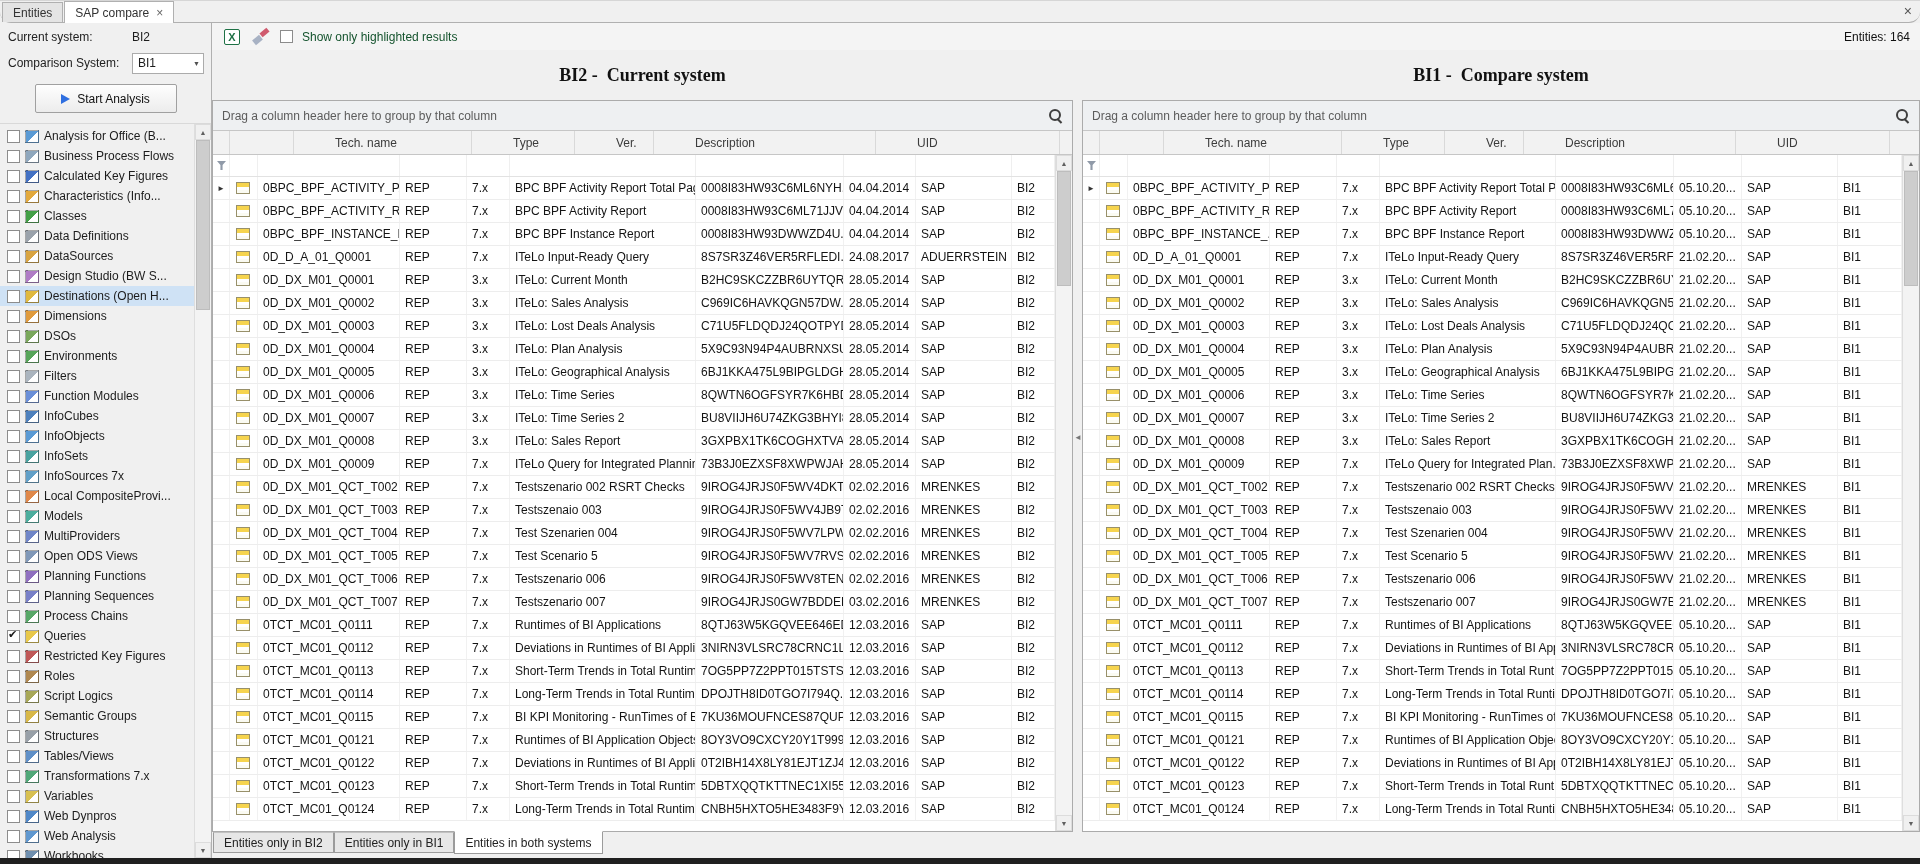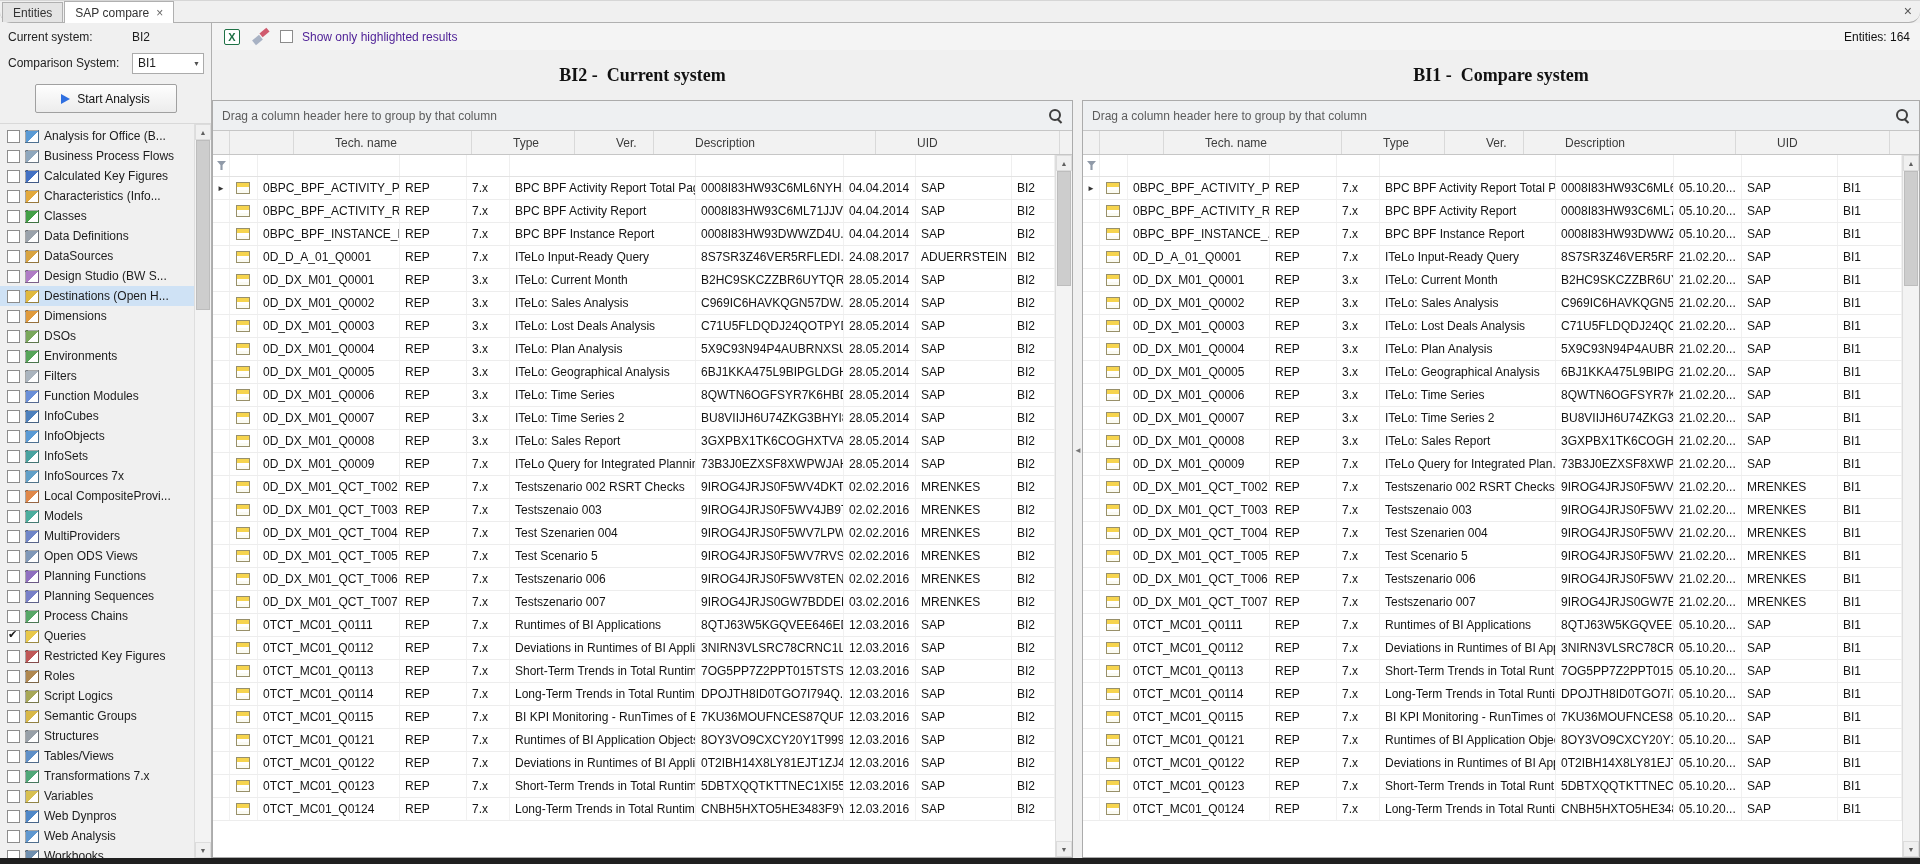--- a/index.html
+++ b/index.html
@@ -43,21 +43,21 @@
   .thumb-grid{top:0;height:115px;}
 
   
   .main{flex:1;min-width:0;display:flex;flex-direction:column;background:#f0f0f0;}
   .toolbar{height:27px;flex:none;display:flex;align-items:center;gap:9px;padding:0 10px;background:#f4f4f4;}
   .tool-btn{width:20px;height:19px;display:flex;align-items:center;justify-content:center;}
   .excel-icon{width:16px;height:16px;border:1px solid #1e7145;background:#fff;color:#1e7145;font-weight:bold;font-size:11px;display:flex;align-items:center;justify-content:center;border-radius:2px;}
   .brush-icon{width:17px;height:16px;position:relative;}
   .brush-icon::before{content:"";position:absolute;left:0;bottom:2px;width:9px;height:6px;background:#a8b2c4;transform:rotate(-40deg);}
   .brush-icon::after{content:"";position:absolute;right:1px;top:1px;width:9px;height:5px;background:#cf5a6e;transform:rotate(-40deg);}
-  .toolbar-label{color:#4c1d95;}
+  .toolbar-label{color:#14532d;}
   .entities-count{margin-left:auto;color:#111;}
 
   
   .panels{flex:1;min-height:0;display:flex;}
   .panel{display:flex;flex-direction:column;min-width:0;}
   .panel.left{flex:0 0 861px;}
   .panel.right{flex:1;}
   .splitter{flex:0 0 9px;position:relative;background:#f0f0f0;}
   .splitter-handle{position:absolute;top:49%;left:1px;font-size:8px;color:#777;}
   .panel-title{flex:none;height:50px;display:flex;align-items:center;justify-content:center;font-family:"Liberation Serif",serif;font-size:18px;font-weight:bold;white-space:pre;color:#111;}
@@ -1225,18 +1225,23 @@
                   <div class="sb-thumb thumb-grid"></div>
                 </div>
                 <div class="sb-btn">▼</div>
               </div>
             </div>
           </div>
         </div>
 
       </div>
 
+      <div class="bottom-tabs" id="bottom-tabs">
+          <div class="b-tab">Entities only in BI2</div>
+          <div class="b-tab">Entities only in BI1</div>
+          <div class="b-tab active">Entities in both systems</div>
+        </div>
 
     </div>
   </div>
 
   <div class="bottom-edge"></div>
 </div>
 
 </body></html>

